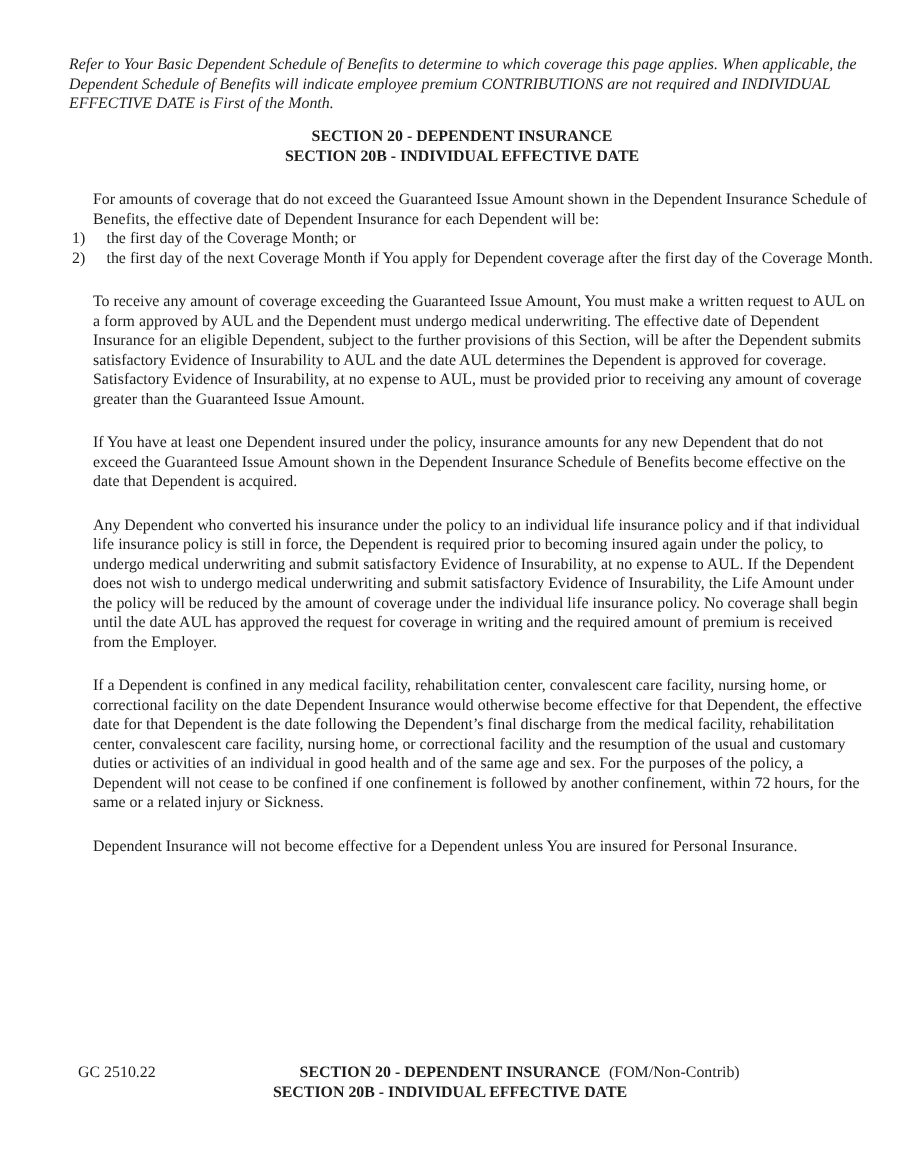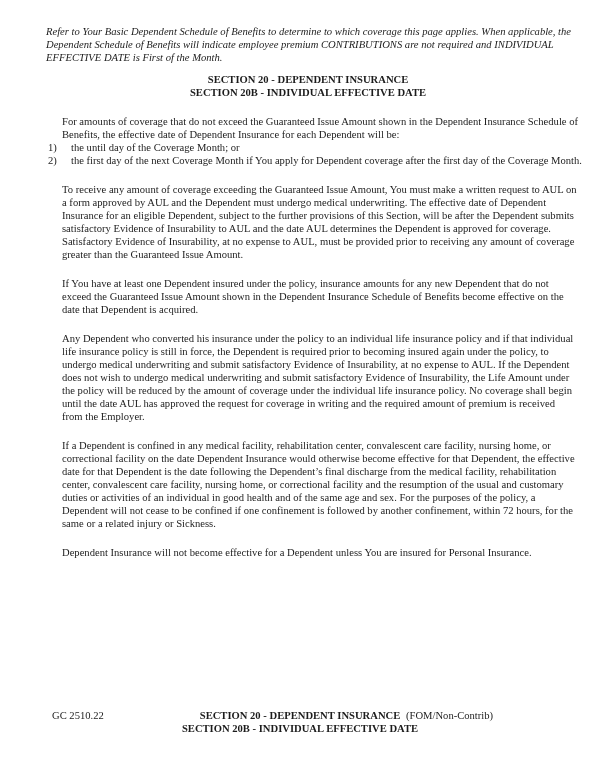--- a/index.html
+++ b/index.html
@@ -10,21 +10,21 @@
   .page {
     position: relative;
     width: 600px;
     height: 776px;
     background: #ffffff;
     color: #1c1c1c;
     font-family: "Liberation Serif", serif;
     font-size: 10.6px;
     line-height: 13px;
     box-sizing: border-box;
-    padding: 25px 6px 0 46px;
+    padding: 37px 6px 0 46px;
     overflow: hidden;
   }
   .intro-note {
     font-style: italic;
     margin: 0 0 9px 0;
   }
   .heading-block {
     position: relative;
     left: -12px;
     text-align: center;
@@ -88,21 +88,21 @@
     <div>SECTION 20 - DEPENDENT INSURANCE</div>
     <div>SECTION 20B - INDIVIDUAL EFFECTIVE DATE</div>
   </div>
 
 
   <p class="body-para mb0">For amounts of coverage that do not exceed the Guaranteed Issue Amount shown in the Dependent Insurance Schedule of Benefits, the effective date of Dependent Insurance for each Dependent will be:</p>
 
   <div class="numbered-list">
     <div class="list-row">
       <span class="list-num">1)</span>
-      <span class="list-text">the until day of the Coverage Month; or</span>
+      <span class="list-text">the first day of the Coverage Month; or</span>
     </div>
     <div class="list-row">
       <span class="list-num">2)</span>
       <span class="list-text">the first day of the next Coverage Month if You apply for Dependent coverage after the first day of the Coverage Month.</span>
     </div>
   </div>
 
   <p class="body-para mb8">To receive any amount of coverage exceeding the Guaranteed Issue Amount, You must make a written request to AUL on a form approved by AUL and the Dependent must undergo medical underwriting. The effective date of Dependent Insurance for an eligible Dependent, subject to the further provisions of this Section, will be after the Dependent submits satisfactory Evidence of Insurability to AUL and the date AUL determines the Dependent is approved for coverage. Satisfactory Evidence of Insurability, at no expense to AUL, must be provided prior to receiving any amount of coverage greater than the Guaranteed Issue Amount.</p>
 
   <p class="body-para mb5">If You have at least one Dependent insured under the policy, insurance amounts for any new Dependent that do not exceed the Guaranteed Issue Amount shown in the Dependent Insurance Schedule of Benefits become effective on the date that Dependent is acquired.</p>

